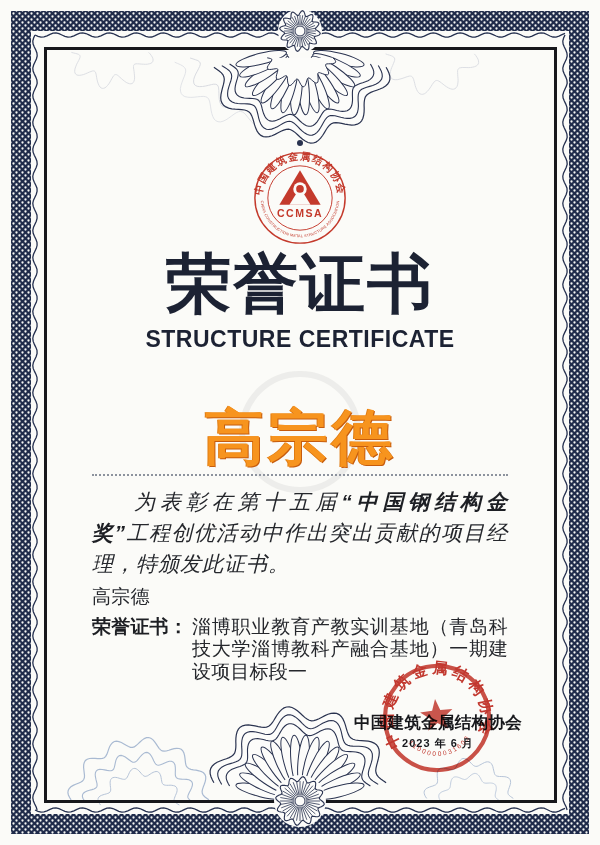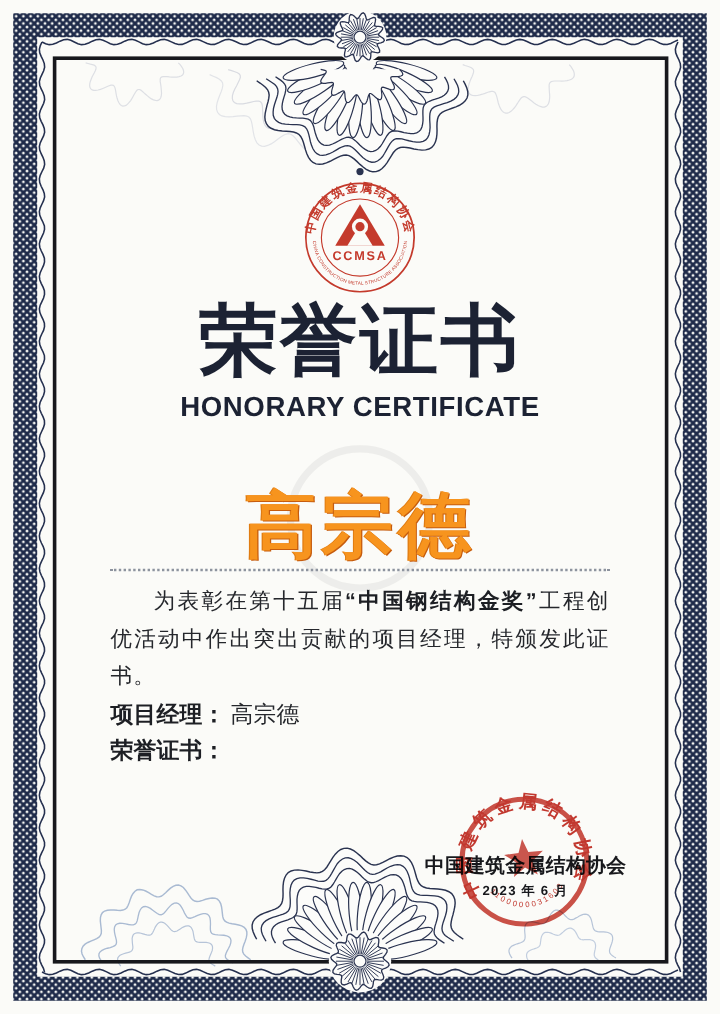--- a/index.html
+++ b/index.html
@@ -24,22 +24,22 @@
   }
   .name{
     position:absolute;left:0;top:398px;width:600px;text-align:center;
     font-family:"DejaVu Serif","Liberation Serif",serif;
     font-size:60px;font-weight:700;letter-spacing:4px;color:#f7941e;
     text-shadow:1px 1px 0 #c65c0e, -1px 0 0 #e07c12;
   }
   .content{position:absolute;left:92px;top:462px;width:416px;}
   .dotline{height:12px;border-bottom:2px dotted #8d939e;margin-bottom:4px;}
   .citation{
-    margin:10px 0 0 0;font-size:18px;line-height:31px;letter-spacing:1px;
-    text-indent:2em;text-align:justify;color:#25272c;
+    margin:10px 0 0 0;font-size:21px;line-height:31px;letter-spacing:1px;
+    text-indent:2em;text-align:justify;color:#25272c;font-style:italic;
   }
   .citation b{font-weight:800;color:#1d1f24;}
   .fields{margin-top:7px;}
   .field{display:flex;margin-bottom:7px;font-size:19px;line-height:22.5px;}
   .field .lbl{flex:0 0 100px;font-weight:800;letter-spacing:.2px;color:#1d1f24;}
   .field .val{flex:1;letter-spacing:.2px;text-align:justify;color:#25272c;}
 
   .footer{
     position:absolute;left:340px;top:712px;width:196px;text-align:center;
     color:#17181c;font-weight:600;z-index:2;
@@ -226,34 +226,34 @@
     <g>
       <path d="M50,21 L71.5,57 L28.5,57 Z" fill="#c43a2c"></path>
       <path d="M50,39 L61,57 L39,57 Z" fill="#fbfbf8"></path>
       <circle cx="50" cy="40.5" r="7" fill="#fbfbf8"></circle>
       <circle cx="50" cy="40.5" r="4" fill="#c43a2c"></circle>
     </g>
     <text class="acr" x="50" y="69.5" text-anchor="middle">CCMSA</text>
   </svg>
 
   <div class="title-cn">荣誉证书</div>
-  <div class="title-en">HONORARY CERTIFICATE</div>
+  <div class="title-en">STRUCTURE CERTIFICATE</div>
 
   <div class="name">高宗德</div>
 
   <div class="content">
     <div class="dotline"></div>
     <p class="citation"><span>为表彰在第十五届</span><b>“中国钢结构金奖”</b><span>工程创优活动中作出突出贡献的项目经理，特颁发此证书。</span></p>
     <div class="fields">
       <div class="field">
-        <span class="lbl">项目经理：</span>
         <span class="val">高宗德</span>
       </div>
       <div class="field">
         <span class="lbl">荣誉证书：</span>
+        <span class="val">淄博职业教育产教实训基地（青岛科技大学淄博教科产融合基地）一期建设项目标段一</span>
       </div>
     </div>
   </div>
 
   <div class="footer">
     <div class="org">中国建筑金属结构协会</div>
     <div class="date">2023 年 6 月</div>
   </div>
 
   <svg class="seal" viewBox="0 0 132 132">

